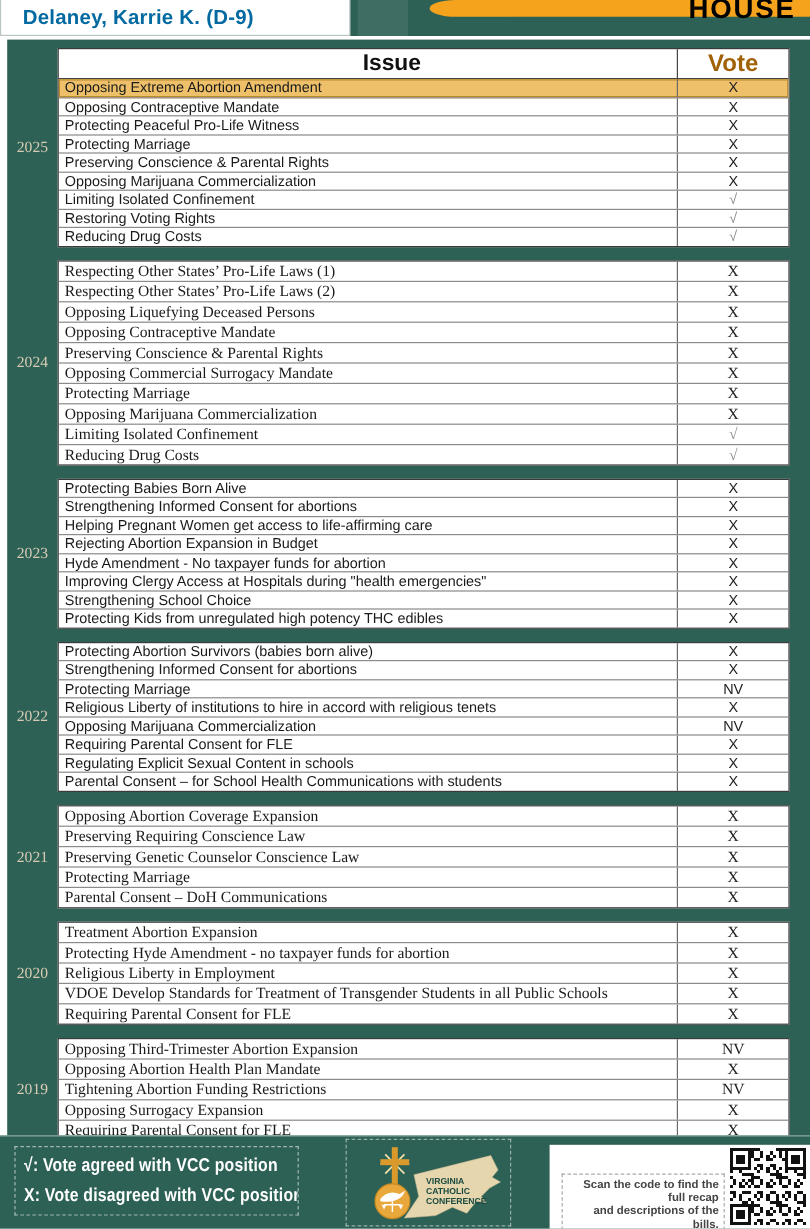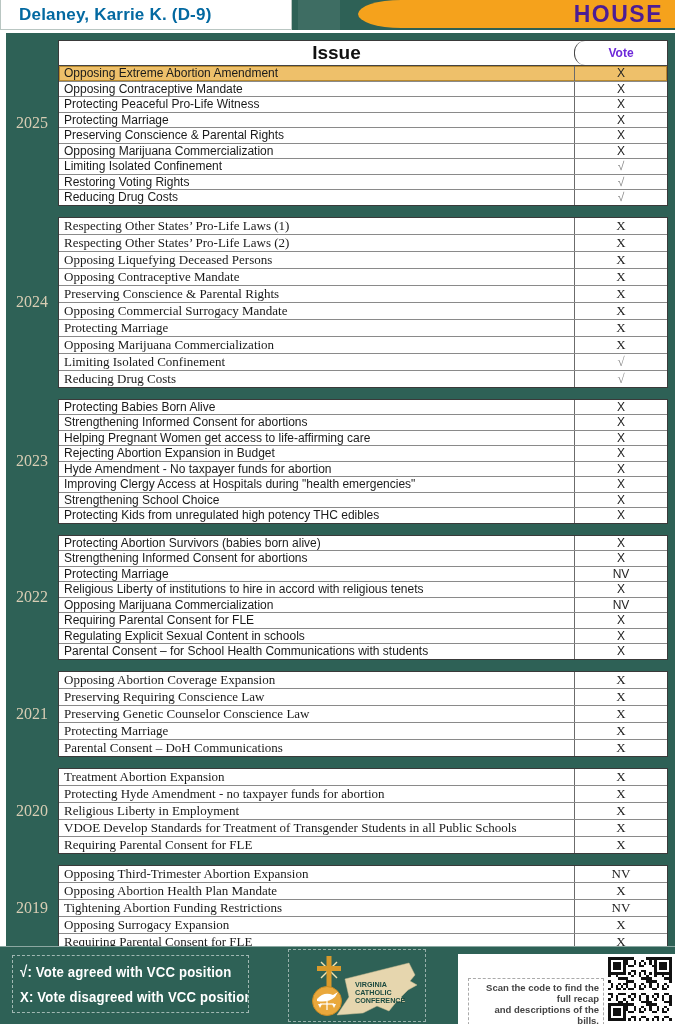--- a/index.html
+++ b/index.html
@@ -10,40 +10,40 @@
   
   .nameplate{
     position:absolute;left:0;top:0;width:292px;height:30px;box-sizing:border-box;
     background:#fff;border:1px solid #b9c6c2;border-top:none;
     display:flex;align-items:center;padding-left:18px;
     font-weight:bold;font-size:17px;color:#0369a1;letter-spacing:.2px;
   }
   .banner-right{position:absolute;left:292px;right:0;top:0;height:30px;background:#2E6156;}
   .teal-chip{position:absolute;left:6px;top:0;width:42px;height:30px;background:rgba(255,255,255,.08);}
   .house-ribbon{
-    position:absolute;left:66px;right:0;top:0;height:28px;background:#F5A21C;
+    position:absolute;left:66px;right:0;top:0;height:14px;background:#F5A21C;
     border-top-left-radius:80px 26px;border-bottom-left-radius:80px 26px;
     display:flex;align-items:center;justify-content:flex-end;padding-right:12px;
-    color:#4c1d95;font-weight:bold;font-size:23px;letter-spacing:1.5px;
+    color:#000000;font-weight:bold;font-size:23px;letter-spacing:1.5px;
   }
   
   .main{
     position:absolute;top:33px;left:6px;right:0;bottom:77px;
     background:#2E6156;overflow:hidden;padding-top:7px;box-sizing:border-box;
   }
   .year-block{display:flex;margin-bottom:11px;}
   .year-label{
-    width:52px;display:flex;align-items:center;justify-content:center;
-    font-family:"Liberation Serif",serif;font-size:16px;color:#D8CDB4;
+    width:42px;display:flex;align-items:center;justify-content:center;
+    font-family:"Liberation Serif",serif;font-size:13px;color:#D8CDB4;
   }
   .block-table{width:610px;background:#fff;border:1px solid #3a3a3a;box-sizing:border-box;}
   .thead{display:flex;border-bottom:1px solid #444;}
   .th-issue{flex:1;text-align:center;font-weight:bold;font-size:19px;padding:1px 0;color:#111;margin-left:40px;}
-  .th-vote{width:92px;border-left:1px solid #444;text-align:center;font-weight:bold;font-size:12px;
-           display:flex;align-items:center;justify-content:center;color:#6d28d9;border-radius:11px;}
+  .th-vote{width:92px;border-left:1px solid #444;text-align:center;font-weight:bold;font-size:20px;
+           display:flex;align-items:center;justify-content:center;color:#a16207;}
   .row{display:flex;min-height:13px;gap:44px;}
   .row:not(:last-child){border-bottom:1px solid #8a8a8a;}
   .cell-issue{flex:1;padding:1px 4px 1px 5px;display:flex;align-items:center;color:#1a1a1a;}
   .cell-vote{width:92px;border-left:1px solid #6b6b6b;display:flex;align-items:center;justify-content:center;color:#222;}
   .sans .cell-issue{font-size:12px;line-height:12.5px;}
   .sans .cell-vote{font-size:12px;}
   .serif{font-family:"Liberation Serif",serif;}
   .serif .cell-issue{font-size:13px;line-height:13px;}
   .serif .cell-vote{font-size:13px;}
   .vote-check{color:#8a8a8a;}

